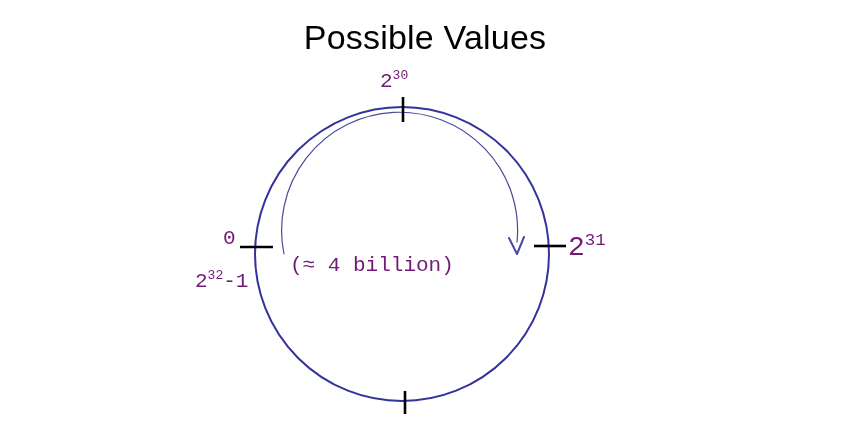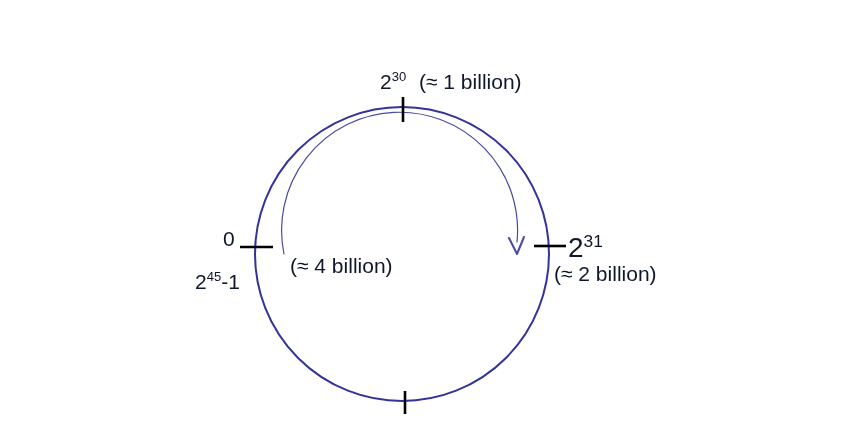--- a/index.html
+++ b/index.html
@@ -19,22 +19,22 @@
   #diagram-svg {
     position: absolute;
     left: 0;
     top: 0;
     width: 850px;
     height: 437px;
   }
   .lbl {
     position: absolute;
     white-space: nowrap;
-    color: #0f172a;
-    font-family: Liberation Sans, sans-serif;
+    color: #701a75;
+    font-family: Liberation Mono, monospace;
     line-height: 1;
   }
   #page-title {
     position: absolute;
     left: 0;
     top: 19px;
     width: 850px;
     text-align: center;
     font-size: 34px;
     font-weight: 400;
@@ -55,45 +55,44 @@
   #label-right-approx   { left: 554px; top: 263px; font-size: 21px; }
   #label-left-zero      { left: 223px; top: 228px; font-size: 21px; }
   #label-left-max       { left: 195px; top: 271px; font-size: 21px; }
   #label-left-approx    { left: 271px; top: 255px; font-size: 21px; margin-left: 19px; }
 </style>
 </head>
 <body>
 
 <div id="stage">
 
+  <div id="page-title">Possible Values</div>
 
   <svg id="diagram-svg" viewBox="0 0 850 437">
 
     <circle cx="402" cy="254" r="147" fill="none" stroke="#333399" stroke-width="2"></circle>
 
     <path d="M 284 254 A 118 118 0 1 1 517 242" fill="none" stroke="#4a4a9e" stroke-width="1.2" stroke-linecap="round"></path>
 
     <path d="M 509 238 L 517 254 L 524 237" fill="none" stroke="#4a4a9e" stroke-width="2" stroke-linecap="round" stroke-linejoin="round"></path>
 
     <line x1="403" y1="97" x2="403" y2="122" stroke="#000000" stroke-width="2.6"></line>
 
     <line x1="534" y1="246" x2="566" y2="246" stroke="#000000" stroke-width="2.6"></line>
 
     <line x1="405" y1="391" x2="405" y2="414" stroke="#000000" stroke-width="2.6"></line>
 
     <line x1="240" y1="247" x2="273" y2="247" stroke="#000000" stroke-width="2.6"></line>
   </svg>
 
   <div class="lbl" id="label-top-power"><span>2</span><span class="sup">30</span></div>
 
-  <div class="lbl" id="label-top-approx">(≈ 1 billion)</div>
 
   <div class="lbl" id="label-right-power"><span>2</span><span class="sup">31</span></div>
 
-  <div class="lbl" id="label-right-approx">(≈ 2 billion)</div>
 
   <div class="lbl" id="label-left-zero">0</div>
 
-  <div class="lbl" id="label-left-max"><span>2</span><span class="sup">45</span><span>-1</span></div>
+  <div class="lbl" id="label-left-max"><span>2</span><span class="sup">32</span><span>-1</span></div>
 
   <div class="lbl" id="label-left-approx">(≈ 4 billion)</div>
 
 </div>
 
 </body></html>

